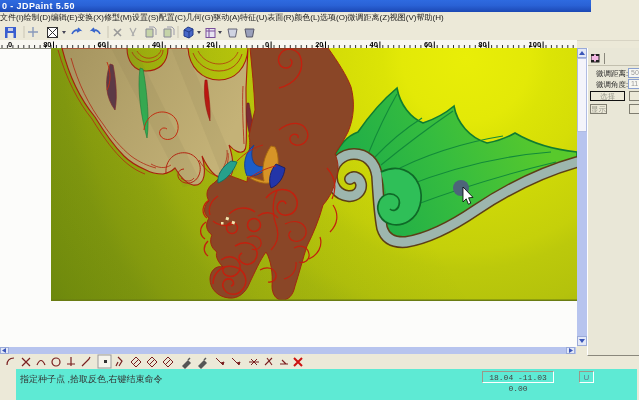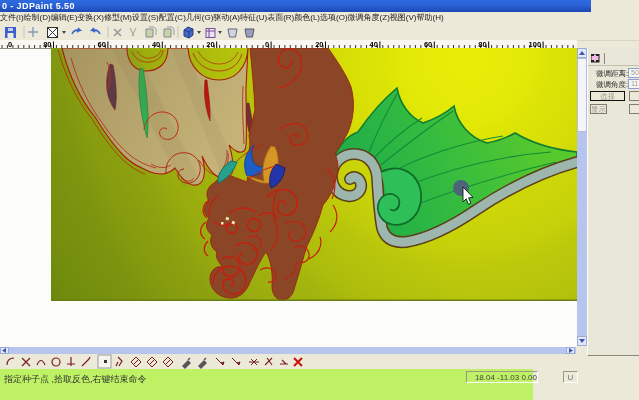--- a/index.html
+++ b/index.html
@@ -7,36 +7,36 @@
   .abs{position:absolute;} svg{display:block;}
   #titlebar{left:0;top:0;width:591px;height:12px;background:linear-gradient(180deg,#2e6ae0 0%,#2a62d6 45%,#1c48b4 100%);color:#fff;font-size:9px;font-weight:bold;line-height:12px;}
   #titletext{position:absolute;left:2px;top:0px;letter-spacing:0.4px;}
   #menubar{left:0;top:12px;width:639px;height:12px;background:#ece9d8;font-size:8px;color:#1a1a1a;line-height:12px;white-space:nowrap;}
   #menubar span{display:inline-block;padding:0 0;letter-spacing:0;}
   #toolbar{left:0;top:24px;width:639px;height:16px;background:#ece9d8;border-bottom:1px solid #d8d4c4;}
   #ruler{left:0;top:40px;width:577px;height:8px;background:#f8f7f1;border-bottom:1px solid #8d8d80;}
   #workspace{left:0;top:49px;width:577px;height:298px;background:#fcfcfa;}
   #rpanel{left:587px;top:48px;width:52px;height:307px;background:#e9e7d7;border-left:1px solid #ffffff;border-bottom:1px solid #8a887c;}
   #btoolbar{left:0;top:354px;width:639px;height:15px;}
-  #statusbar{left:0;top:369px;width:533px;height:31px;background:#bef264;font-size:9px;color:#333;}
+  #statusbar{left:16px;top:369px;width:621px;height:31px;background:#5eead4;font-size:9px;color:#333;}
   .vscroll{left:577px;top:48px;width:10px;height:298px;}
   .hscroll{left:0;top:347px;width:576px;height:7px;background:#b7c4ee;}
   .sbtn{position:absolute;background:#e3e8f7;border:1px solid #9aaad9;box-sizing:border-box;}
   .inp{position:absolute;background:#f7f7f2;border:1px solid #8aa0d0;box-sizing:border-box;font-size:7px;color:#999;line-height:8px;padding-left:2px;}
   .pbtn{position:absolute;background:#ece9d8;border:1px solid #7f7d70;box-sizing:border-box;color:#9a9a8e;font-size:7.5px;text-align:center;}
   .sunken{position:absolute;border-top:1px solid #9a9889;border-left:1px solid #9a9889;border-bottom:1px solid #ffffff;border-right:1px solid #ffffff;box-sizing:border-box;font-size:8px;color:#444;}
 </style>
 </head>
 <body>
 
 <div class="abs" id="titlebar">
     <span id="titletext">0 - JDPaint 5.50</span>
   </div>
 
-<div class="abs" id="menubar"><span>文件(I)</span><span>绘制(D)</span><span>编辑(E)</span><span>变换(X)</span><span>修型(M)</span><span>设置(S)</span><span>配置(C)</span><span>几何(G)</span><span>驱动(A)</span><span>特征(U)</span><span>表面(R)</span><span>颜色(L)</span><span>选项(O)</span><span>微调角度(Z)</span><span>视图(V)</span><span>帮助(H)</span></div>
+<div class="abs" id="menubar"><span>文件(I)</span><span>绘制(D)</span><span>编辑(E)</span><span>变换(X)</span><span>修型(M)</span><span>设置(S)</span><span>配置(C)</span><span>几何(G)</span><span>驱动(A)</span><span>特征(U)</span><span>表面(R)</span><span>颜色(L)</span><span>选项(O)</span><span>微调距离(Z)</span><span>视图(V)</span><span>帮助(H)</span></div>
 
 <div class="abs" id="toolbar">
 <svg width="639" height="16">
   <rect x="5" y="3" width="11" height="11" fill="#3a5fd0"></rect>
   <rect x="8" y="4" width="5" height="3" fill="#c9cfe8"></rect>
   <rect x="7.5" y="9" width="6" height="5" fill="#eceadf"></rect>
   <line x1="24" y1="2" x2="24" y2="14" stroke="#c9c5b4" stroke-width="1"></line>
   <path d="M33,3 v10 M28,8 h10" stroke="#8899bb" stroke-width="1.4" fill="none"></path>
   <rect x="47.5" y="3.5" width="10" height="10" fill="#fff" stroke="#333"></rect>
   <path d="M48,4 l9,9 M57,4 l-9,9" stroke="#333" stroke-width="1"></path>
@@ -492,15 +492,15 @@
         <path d="M2,8 h8 M4,4 l4,4" stroke="#7a1f1f" stroke-width="1.1"></path>
       </g>
       <g transform="translate(292,2)">
         <path d="M2,2 l8,8 M10,2 l-8,8" stroke="#cc1111" stroke-width="2"></path>
       </g>
     </svg>
 </div>
 
 <div class="abs" id="statusbar">
   <div style="position:absolute;left:4px;top:4px;">指定种子点 ,拾取反色,右键结束命令</div>
-  <div class="sunken" style="left:466px;top:2px;width:72px;height:12px;line-height:11px;text-align:right;">18.04 -11.03 0.00</div>
+  <div class="sunken" style="left:466px;top:2px;width:72px;height:12px;line-height:11px;text-align:center;font-family:Liberation Mono, monospace;">18.04 -11.03 0.00</div>
   <div class="sunken" style="left:563px;top:2px;width:15px;height:12px;line-height:11px;text-align:center;color:#678;">U</div>
 </div>
 
 </body></html>

